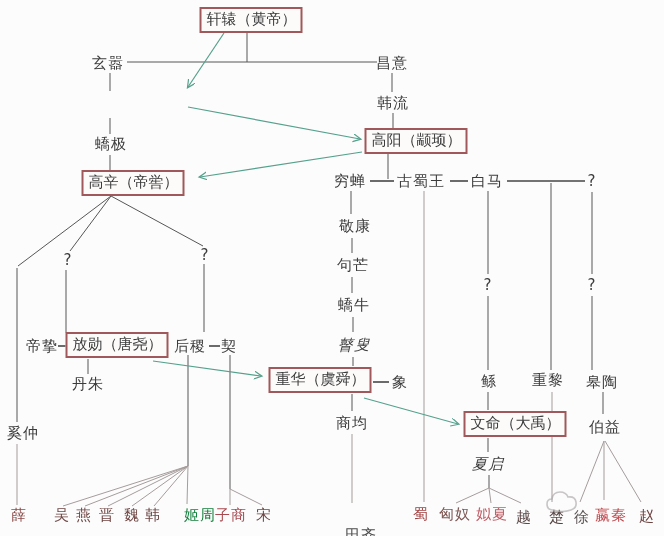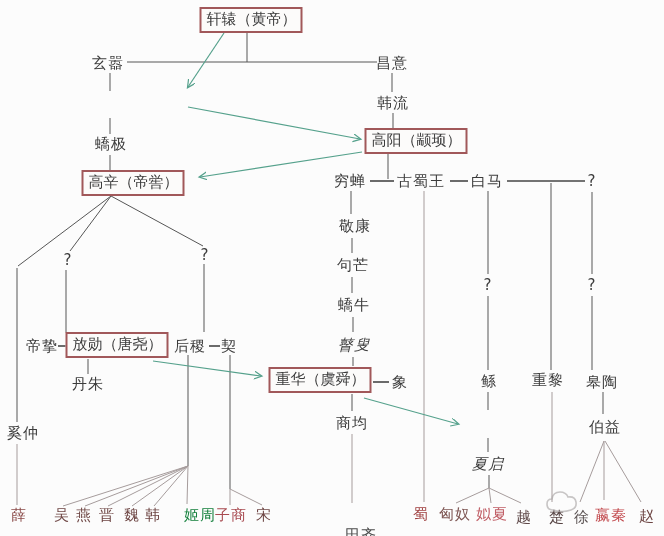--- a/index.html
+++ b/index.html
@@ -153,20 +153,21 @@
       <div class="node" style="left: 190px; top: 346px;">后稷</div>
       <div class="node" style="left: 229px; top: 346px;">契</div>
       <div class="node" style="left: 88px; top: 384px;">丹朱</div>
       <div class="node boxed" style="left: 320px; top: 380px;">重华（虞舜）</div>
       <div class="node" style="left: 400px; top: 382px;">象</div>
       <div class="node" style="left: 489px; top: 381px;">鲧</div>
       <div class="node" style="left: 548px; top: 380px;">重黎</div>
       <div class="node" style="left: 602px; top: 382px;">皋陶</div>
       <div class="node" style="left: 23px; top: 433px;">奚仲</div>
       <div class="node" style="left: 352px; top: 423px;">商均</div>
+      <div class="node boxed" style="left: 515px; top: 424px;">文命（大禹）</div>
       <div class="node" style="left: 605px; top: 427px;">伯益</div>
       <div class="node" style="left: 488px; top: 464px; font-style: italic;">夏启</div>
       <div class="node" style="left: 19px; top: 515px; color: rgb(138, 74, 72);">薛</div>
       <div class="node" style="left: 62px; top: 515px; color: rgb(109, 69, 67);">吴</div>
       <div class="node" style="left: 84px; top: 515px; color: rgb(109, 69, 67);">燕</div>
       <div class="node" style="left: 107px; top: 515px; color: rgb(109, 69, 67);">晋</div>
       <div class="node" style="left: 132px; top: 515px; color: rgb(109, 69, 67);">魏</div>
       <div class="node" style="left: 153px; top: 515px; color: rgb(109, 69, 67);">韩</div>
       <div class="node" style="left: 200px; top: 515px; color: #15803d;">姬周</div>
       <div class="node" style="left: 231px; top: 515px; color: rgb(168, 74, 80);">子商</div>

